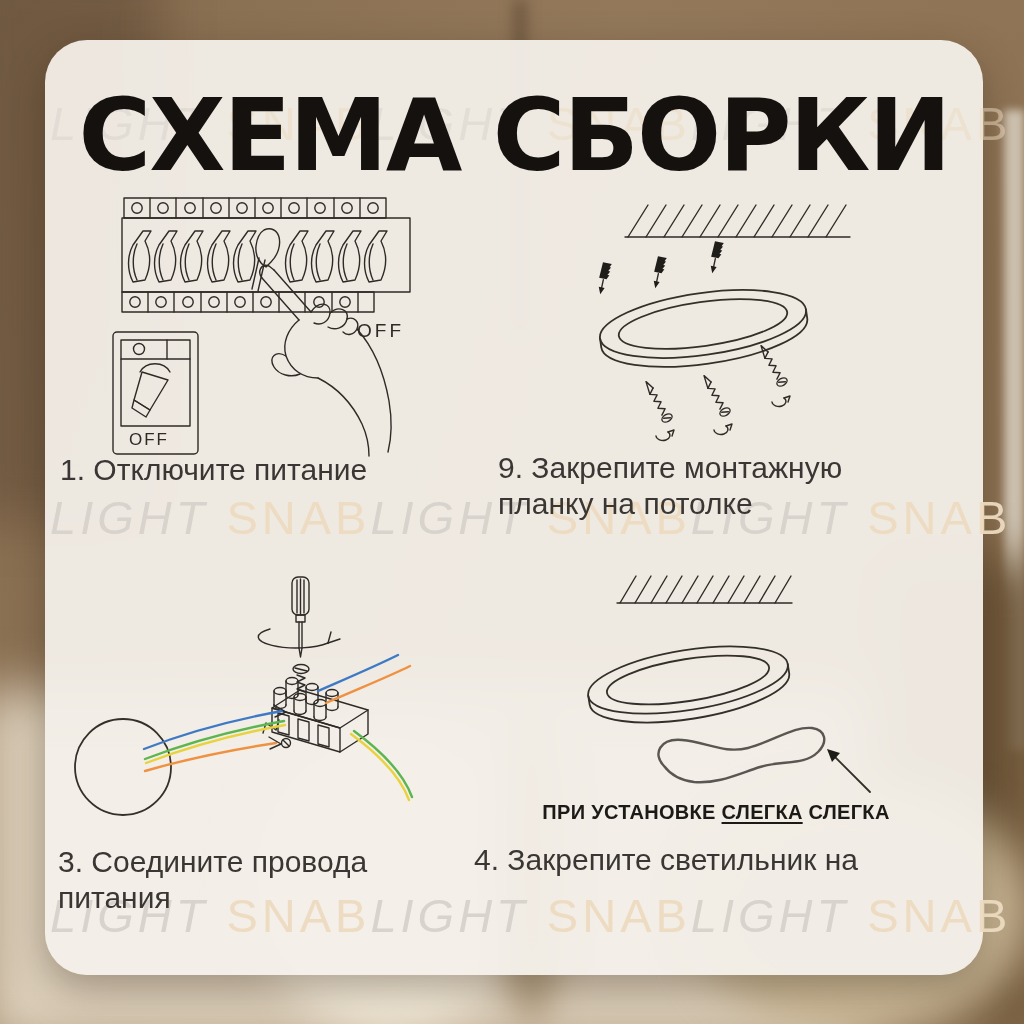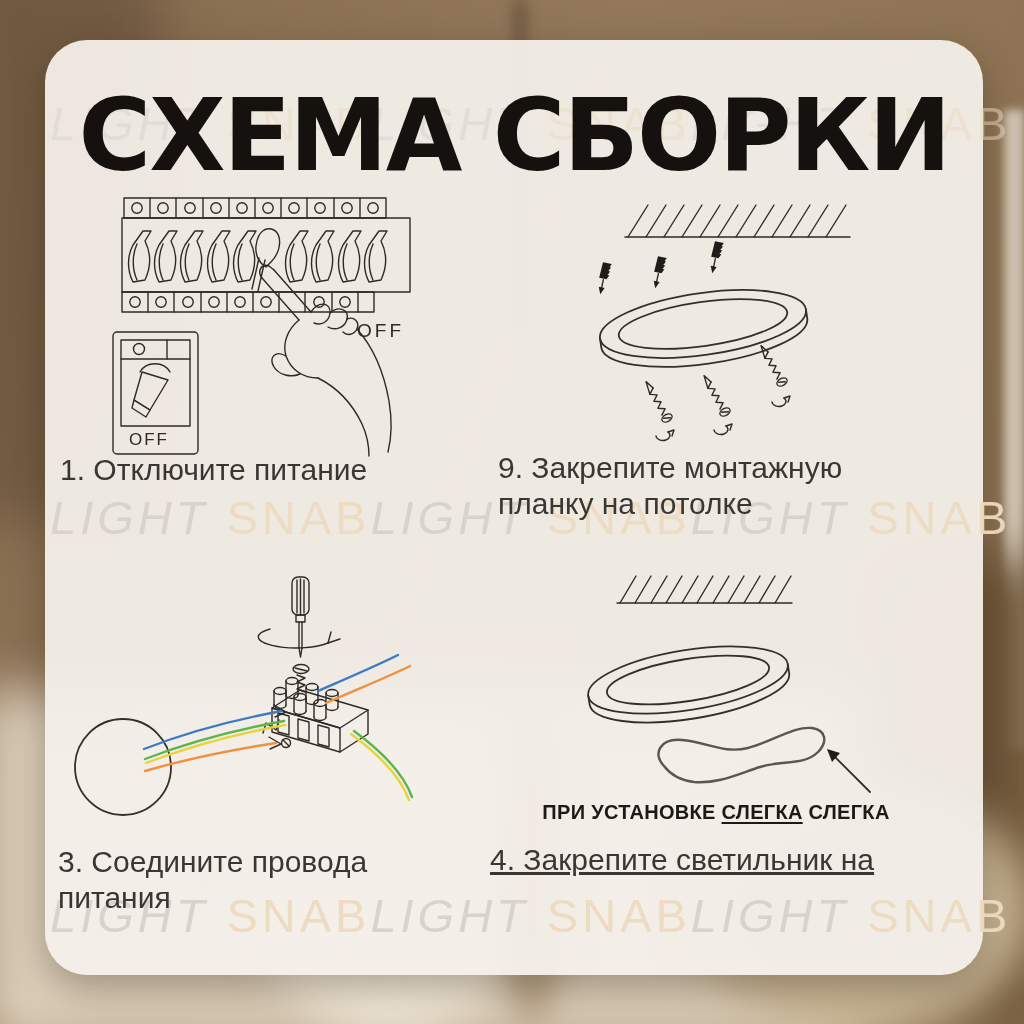--- a/index.html
+++ b/index.html
@@ -38,21 +38,21 @@
   .fillk{fill:#1f1d1a;stroke:none;}
   .off-txt{font-family:"Liberation Sans",sans-serif;font-size:19px;letter-spacing:3px;fill:#2e2b27;stroke:none;}
   .off-txt2{font-family:"Liberation Sans",sans-serif;font-size:17px;letter-spacing:2px;fill:#2e2b27;stroke:none;}
   .wire{fill:none;stroke-width:2.4;stroke-linecap:round;}
   .band{stroke:#5a5652;fill:none;stroke-width:2.4;stroke-linecap:round;stroke-linejoin:round;}
 
   .caption{position:absolute;z-index:3;color:#3a3633;font-size:30px;line-height:36px;font-weight:400;}
   .cap1{left:60px;top:452px;width:384px;}
   .cap2{left:498px;top:450px;width:436px;}
   .cap3{left:58px;top:844px;width:386px;}
-  .cap4{left:490px;top:842px;width:452px;text-decoration:underline;}
+  .cap4{left:474px;top:842px;width:452px;}
   .note{position:absolute;z-index:3;left:498px;top:801px;width:436px;text-align:center;
         color:#1c1a17;font-size:20px;font-weight:600;letter-spacing:.3px;white-space:nowrap;}
   .note .u{text-decoration:underline;text-underline-offset:3px;}
 </style>
 </head>
 <body>
 
 <div class="page">
 
   <div class="blob bg-tl"></div>

